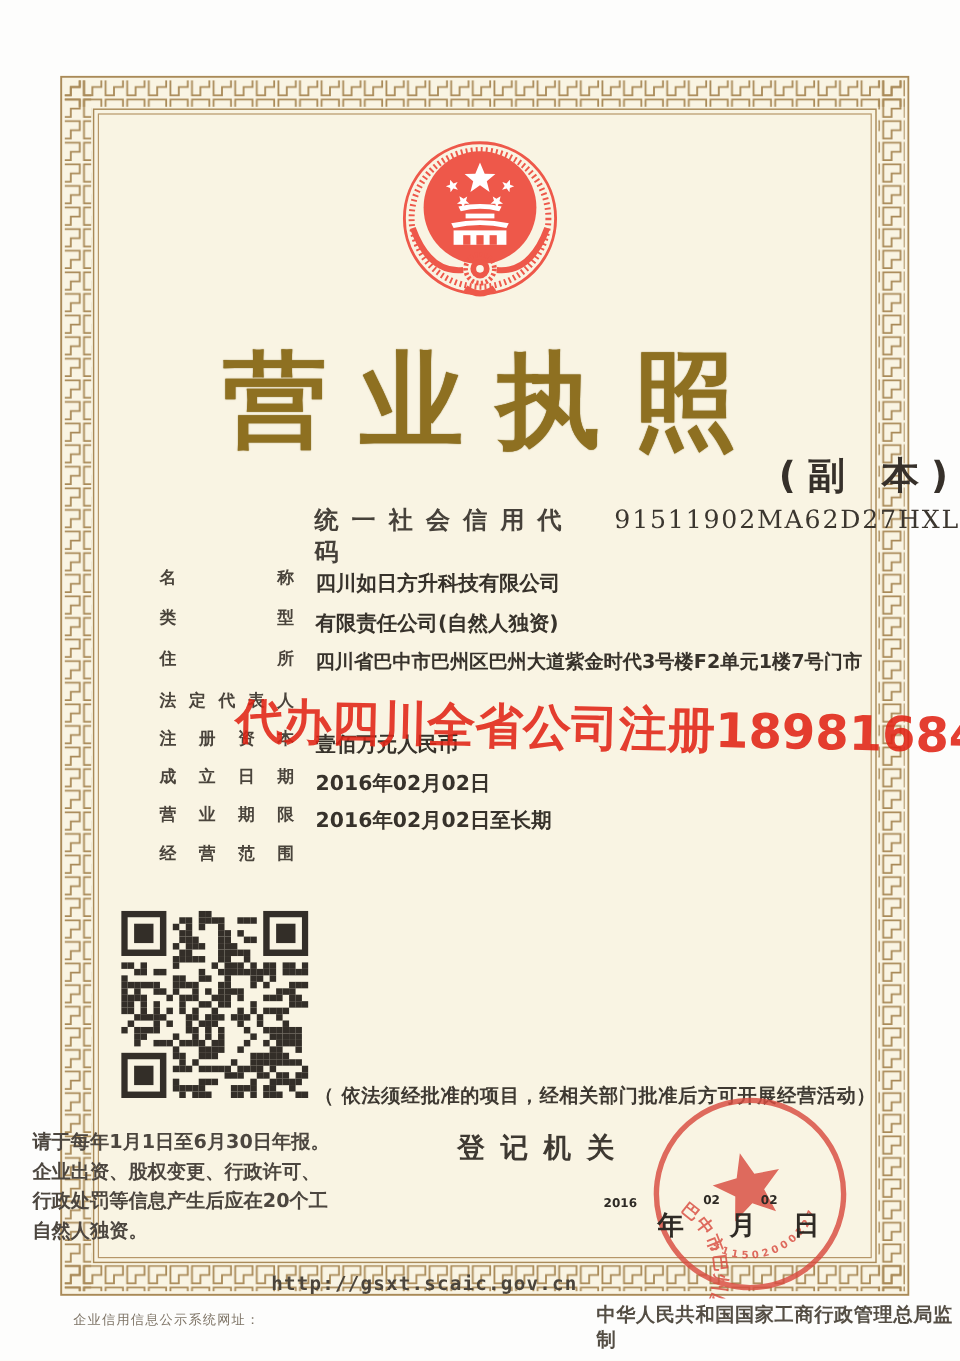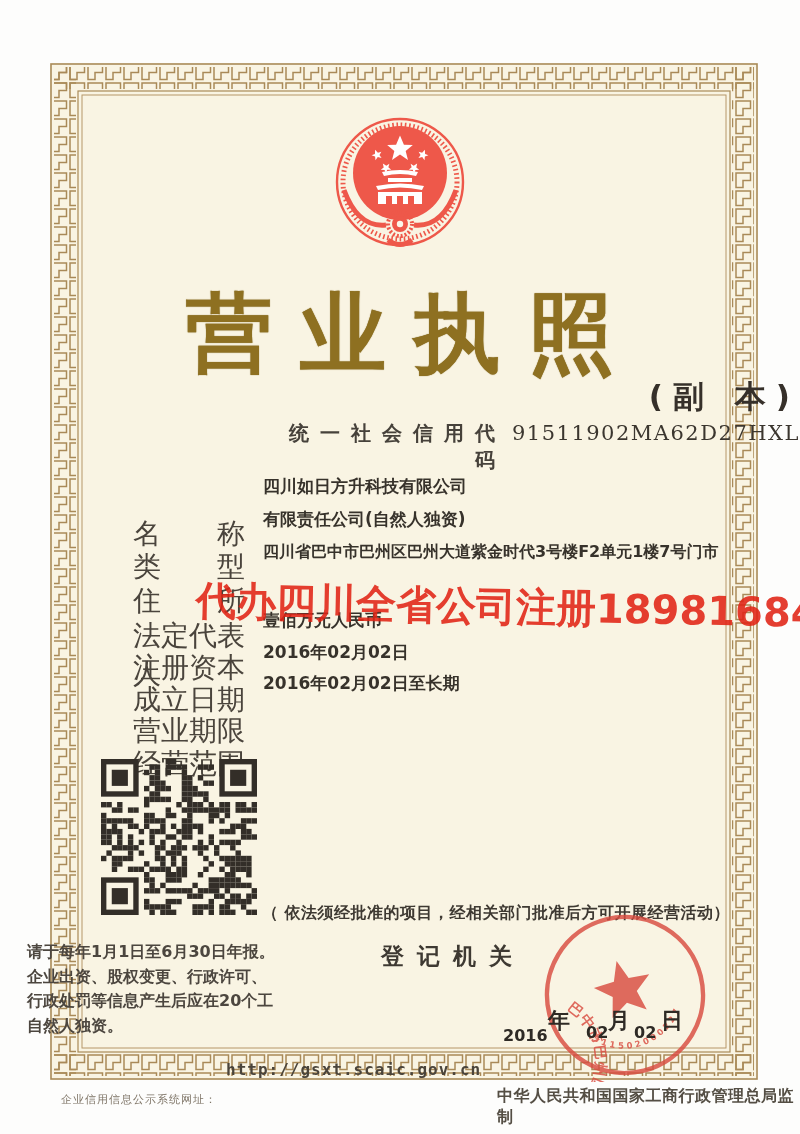--- a/index.html
+++ b/index.html
@@ -16,47 +16,47 @@
   .biz-title{
     left:0;top:276px;width:800px;text-align:center;
     font-size:86px;font-weight:700;color:#8e7021;
     letter-spacing:28px;padding-left:28px;box-sizing:border-box;
     text-shadow:0 0 1px #7a5f18;
   }
   .sub-title{
     left:0;top:376px;width:800px;text-align:right;
     font-size:31px;font-weight:700;color:#36302a;letter-spacing:10px;
   }
-  .code-row{left:262px;top:420px;display:flex;align-items:baseline;text-align:right;}
+  .code-row{left:262px;top:420px;display:flex;align-items:baseline;}
   .code-label{font-size:20px;font-weight:700;color:#46413a;letter-spacing:11px;}
   .code-value{font-family:"DejaVu Serif","Liberation Serif",serif;font-size:21px;color:#3b362f;letter-spacing:1.5px;margin-left:6px;}
   
   .frow{left:133px;width:600px;height:30px;}
   .flabel{
     position:absolute;left:0;top:0;width:112px;
-    font-size:28px;font-weight:400;color:#4a443c;
-    text-align:justify;text-align-last:justify;margin-top:42px;
+    font-size:14px;font-weight:700;color:#4a443c;
+    text-align:justify;text-align-last:justify;
   }
   .fvalue{
     position:absolute;left:130px;top:2px;width:472px;
     font-size:17px;font-weight:600;color:#37322b;white-space:nowrap;
   }
   .fvalue.small{font-size:16px;}
   .fvalue.wrap{white-space:normal;font-size:16.5px;line-height:31px;width:470px;}
   
   .watermark{
     left:196px;top:578px;width:470px;
     font-size:40px;font-weight:700;color:rgba(224,35,21,0.88);
     transform:rotate(1.2deg);white-space:nowrap;letter-spacing:0px;z-index:30;
   }
   
   .notice{left:262px;top:903px;font-size:16px;font-weight:700;color:#3e3932;letter-spacing:0.5px;}
   .registrar{left:381px;top:941px;font-size:23px;font-weight:700;color:#3e3932;letter-spacing:13px;}
   
-  .dnum{font-size:16px;font-weight:700;color:#2e2a25;margin-top:28px;}
+  .dnum{font-size:10px;font-weight:700;color:#2e2a25;}
   .dchar{font-size:22px;font-weight:700;color:#2e2a25;}
   
   .annual{left:27px;top:940px;width:250px;font-size:16px;font-weight:700;color:#4c463f;line-height:24.5px;z-index:20;}
   .url{left:226px;top:1060px;font-family:"DejaVu Sans Mono","Liberation Mono",monospace;font-size:16px;font-weight:700;color:#4a443b;letter-spacing:1px;z-index:20;}
   .site-label{left:61px;top:1092px;font-size:11px;color:#7e7466;letter-spacing:1px;}
   .issuer{left:497px;top:1086px;font-size:16px;font-weight:600;color:#544e44;letter-spacing:0.5px;}
   svg{display:block;}
   .z10{z-index:10;} .z20{z-index:20;}
 </style>
 </head>

